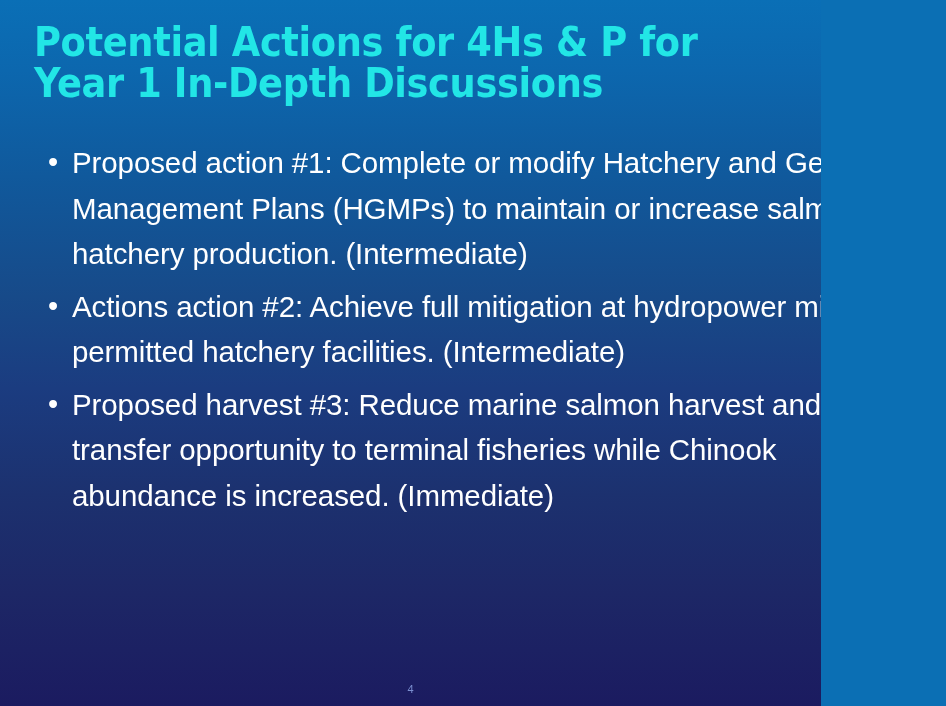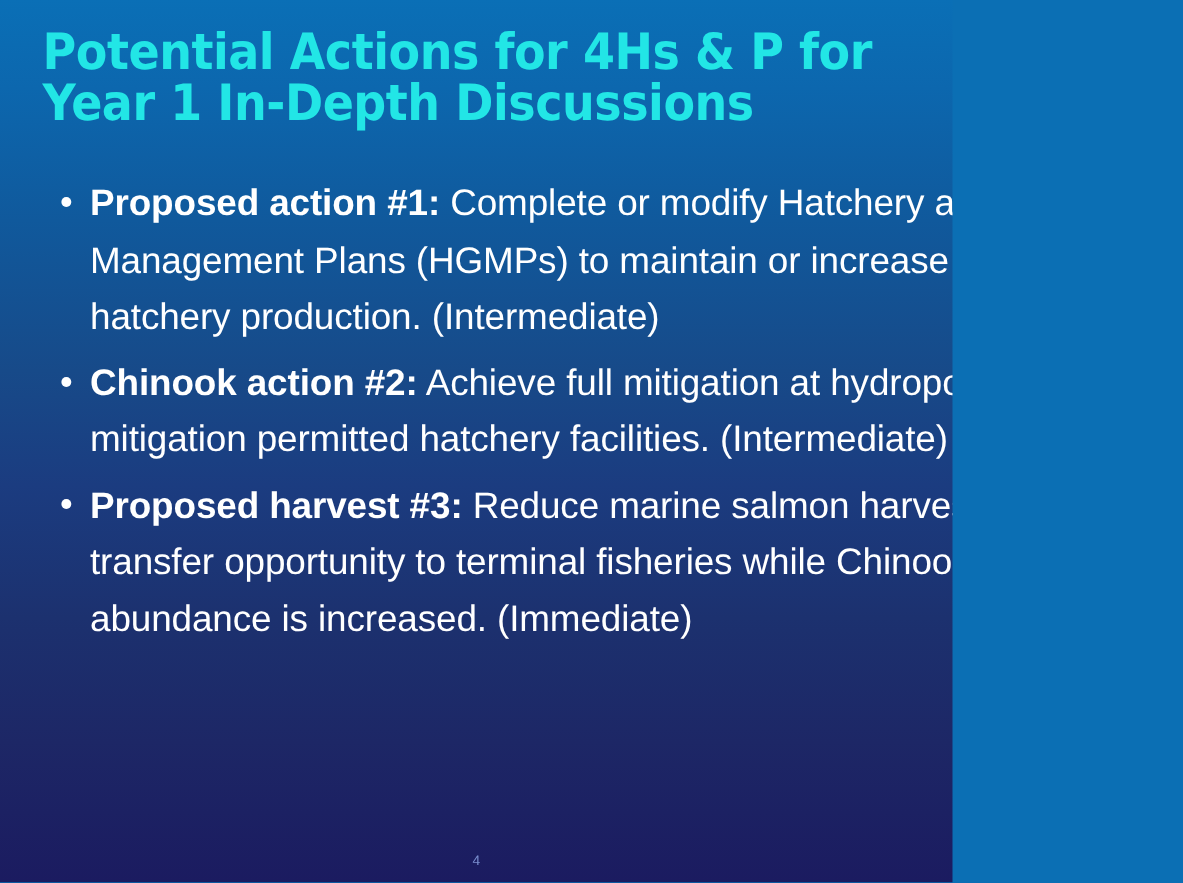--- a/index.html
+++ b/index.html
@@ -9,21 +9,21 @@
   body {
     width: 946px;
     height: 706px;
     overflow: hidden;
     font-family: "Liberation Sans", sans-serif;
     background: #0B6FB4;
   }
 
   #slide {
     position: relative;
-    width: 762px;
+    width: 821px;
     height: 706px;
     box-sizing: border-box;
     background: linear-gradient(to bottom,
         #0A6FB6 0%,
         #0C67AE 10%,
         #10599C 25%,
         #174A89 42%,
         #1B3C80 55%,
         #1C316F 70%,
         #1D2766 84%,
@@ -75,21 +75,21 @@
   }
   .bullet-text {
     flex: 1 1 auto;
     color: #FFFFFF;
     font-family: "Liberation Sans", sans-serif;
     font-size: 29.5px;
     line-height: 45.5px;
     letter-spacing: -0.1px;
   }
   .bullet-lead {
-    font-weight: bold;
+    font-weight: normal;
   }
   .bullet-body {
     font-weight: normal;
   }
 
   
   #slide-number {
     position: absolute;
     left: 0;
     right: 0;
@@ -113,21 +113,21 @@
 
   <div id="body-block">
 
     <div class="bullet-row">
       <span class="bullet-marker">•</span>
       <span class="bullet-text"><span class="bullet-lead">Proposed action #1:</span><span class="bullet-body"> Complete or modify Hatchery and Genetic Management Plans (HGMPs) to maintain or increase salmon hatchery production. (Intermediate)</span></span>
     </div>
 
     <div class="bullet-row">
       <span class="bullet-marker">•</span>
-      <span class="bullet-text"><span class="bullet-lead">Chinook action #2:</span><span class="bullet-body"> Achieve full mitigation at hydropower mitigation permitted hatchery facilities. (Intermediate)</span></span>
+      <span class="bullet-text"><span class="bullet-lead">Actions action #2:</span><span class="bullet-body"> Achieve full mitigation at hydropower mitigation permitted hatchery facilities. (Intermediate)</span></span>
     </div>
 
     <div class="bullet-row">
       <span class="bullet-marker">•</span>
       <span class="bullet-text"><span class="bullet-lead">Proposed harvest #3:</span><span class="bullet-body"> Reduce marine salmon harvest and transfer opportunity to terminal fisheries while Chinook abundance is increased. (Immediate)</span></span>
     </div>
 
   </div>
 
   <div id="slide-number">4</div>

